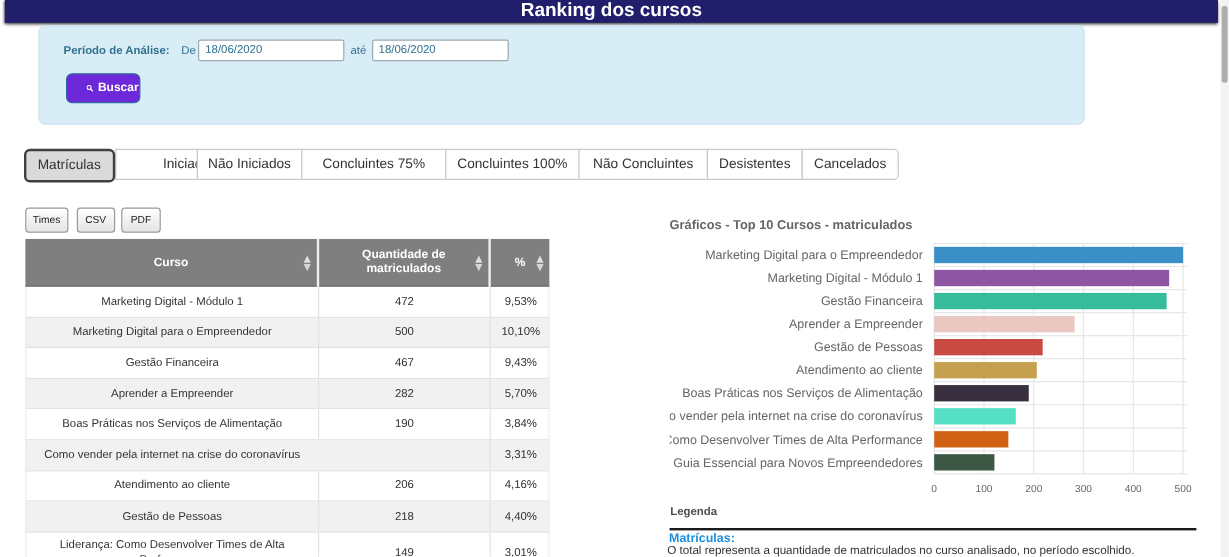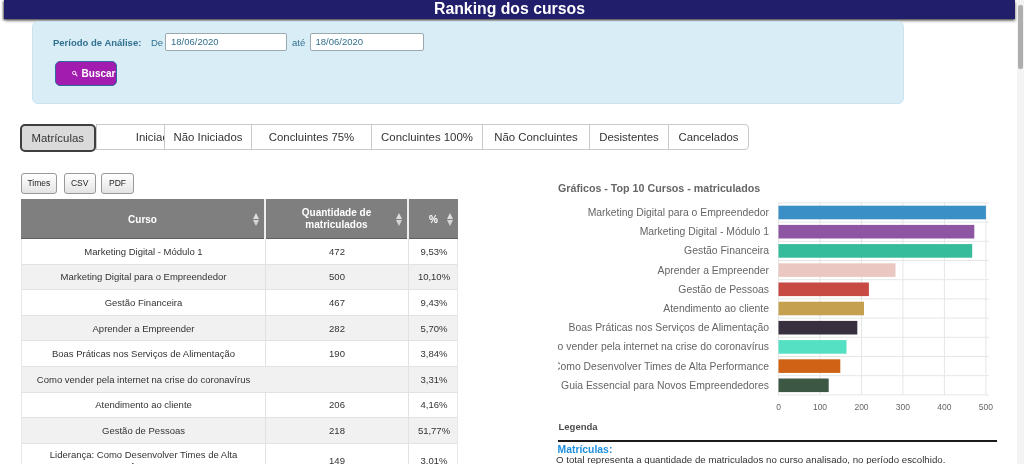--- a/index.html
+++ b/index.html
@@ -5,21 +5,21 @@
 html,body{margin:0;padding:0;width:1024px;height:464px;background:#fff;overflow:hidden;
 font-family:"Liberation Sans",sans-serif;}
 .abs{position:absolute;}
 #topbar{left:4px;top:0;width:1011px;height:19px;background:#211e6b;color:#fff;
 font-weight:bold;font-size:15.8px;text-align:center;line-height:17.5px;
 box-shadow:-1px 1px 2px rgba(0,0,0,.6),1px 2px 3px rgba(0,0,0,.35);}
 #panel{left:4px;top:20.5px;width:872px;height:83.5px;background:#d9edf7;border-radius:6px;box-sizing:border-box;border:1px solid #c9e3f1;margin-left:28px;}
 .blue{color:#31708f;}
 .inp{position:absolute;top:11.5px;height:16px;background:#fff;border:1px solid #9aa8b0;
 border-radius:2px;color:#31708f;font-size:9.5px;line-height:16px;padding-left:5px;}
-#buscar{left:22px;top:39px;width:61.5px;height:25px;background:#a21caf;border:1px solid #2e6a9e;
+#buscar{left:22px;top:39px;width:61.5px;height:25px;background:#6d28d9;border:1px solid #2e6a9e;
 border-radius:5px;color:#fff;font-weight:bold;font-size:10px;box-sizing:border-box;
 display:flex;align-items:center;justify-content:center;gap:4px;padding-left:16px;}
 .tab{position:absolute;top:124px;height:26px;box-sizing:border-box;background:#fff;
 border:1px solid #c9c9c9;color:#333;font-size:11.4px;text-align:center;line-height:24px;}
 #tabactive{position:absolute;left:19.6px;top:123.5px;width:76.2px;height:28px;box-sizing:border-box;
 background:#dadada;border:2px solid #3f3f3f;border-radius:5px;color:#333;font-size:11.4px;
 text-align:center;line-height:24px;z-index:2;}
 .ebtn{position:absolute;top:173px;height:21px;box-sizing:border-box;border:1px solid #999;
 border-radius:3px;background:linear-gradient(#ffffff,#e4e4e4);font-size:8.5px;color:#222;
 text-align:center;line-height:19px;}
@@ -127,21 +127,21 @@
       <div class="cell c3">3,31%</div>
     </div>
   <div class="row odd" style="top:193.6px;">
       <div class="cell c1">Atendimento ao cliente</div>
       <div class="cell c2">206</div>
       <div class="cell c3">4,16%</div>
     </div>
   <div class="row even" style="top:219.2px;">
       <div class="cell c1">Gestão de Pessoas</div>
       <div class="cell c2">218</div>
-      <div class="cell c3">51,77%</div>
+      <div class="cell c3">4,40%</div>
     </div>
   <div class="row odd" style="top:244.8px;height:34.5px;">
       <div class="cell c1" style="text-align:center;line-height:12px;">Liderança: Como Desenvolver Times de Alta<br>Performance</div>
       <div class="cell c2">149</div>
       <div class="cell c3">3,01%</div>
     </div>
 </div>
 <div id="ctitle" class="abs">Gráficos - Top 10 Cursos - matriculados</div>
 <svg class="abs" style="left:558px;top:196px;" width="446" height="220" font-family="Liberation Sans, sans-serif">
   <g stroke="#e6e6e6" stroke-width="1">

